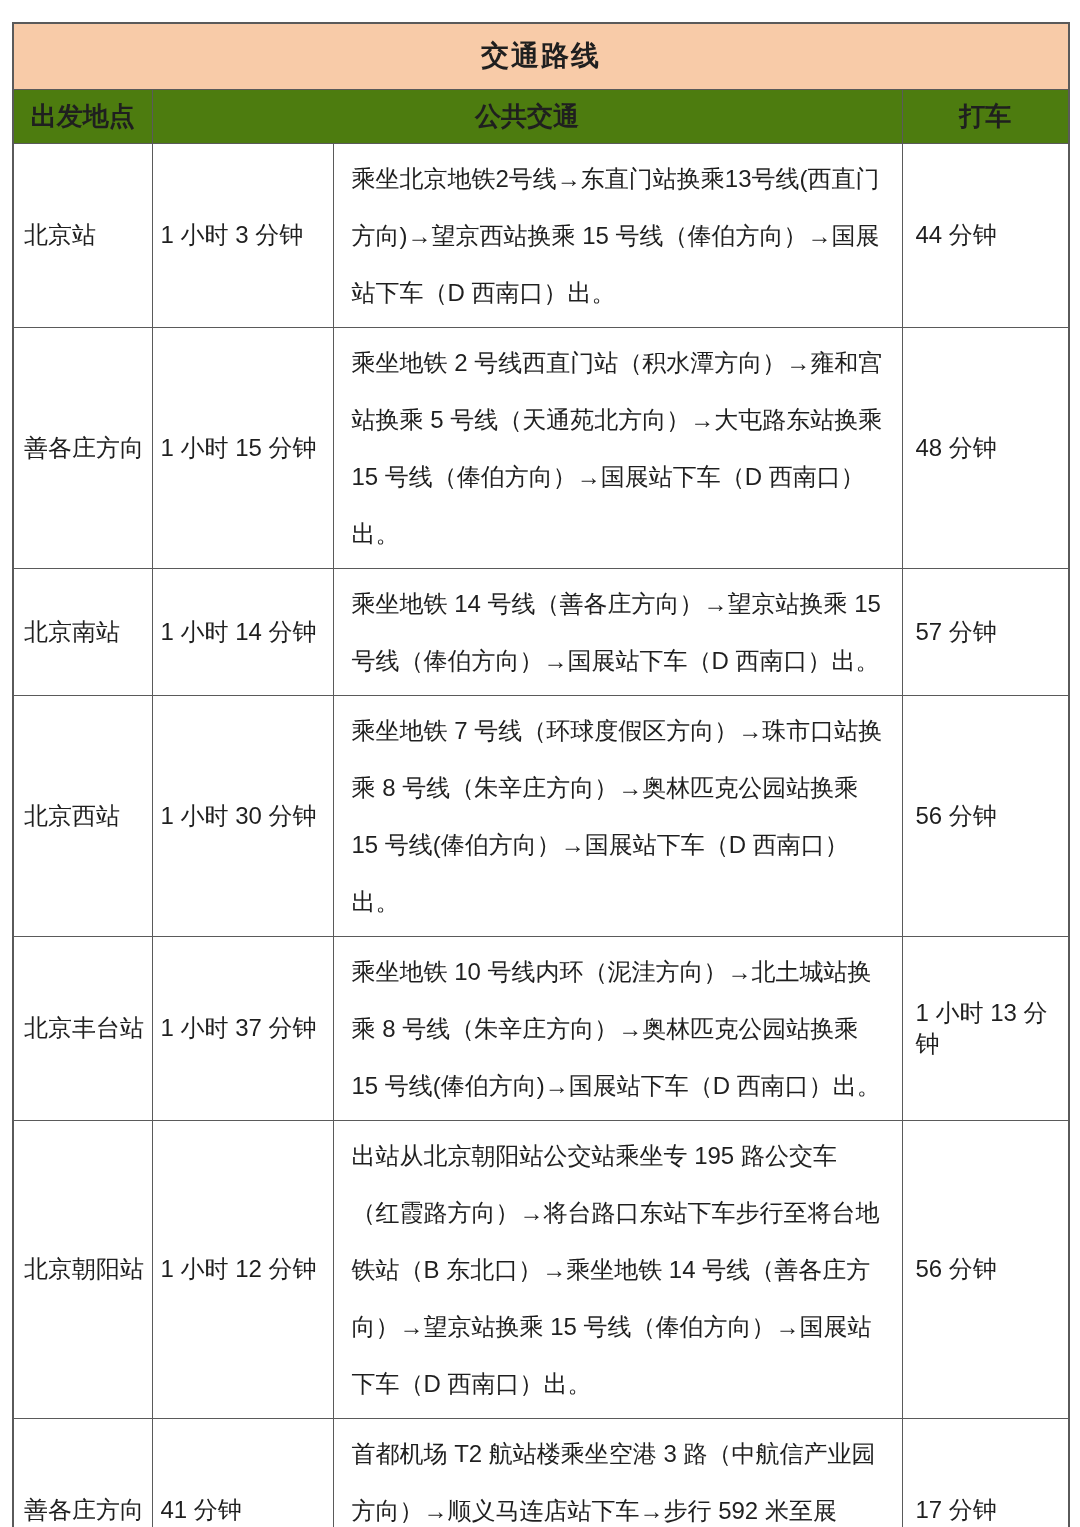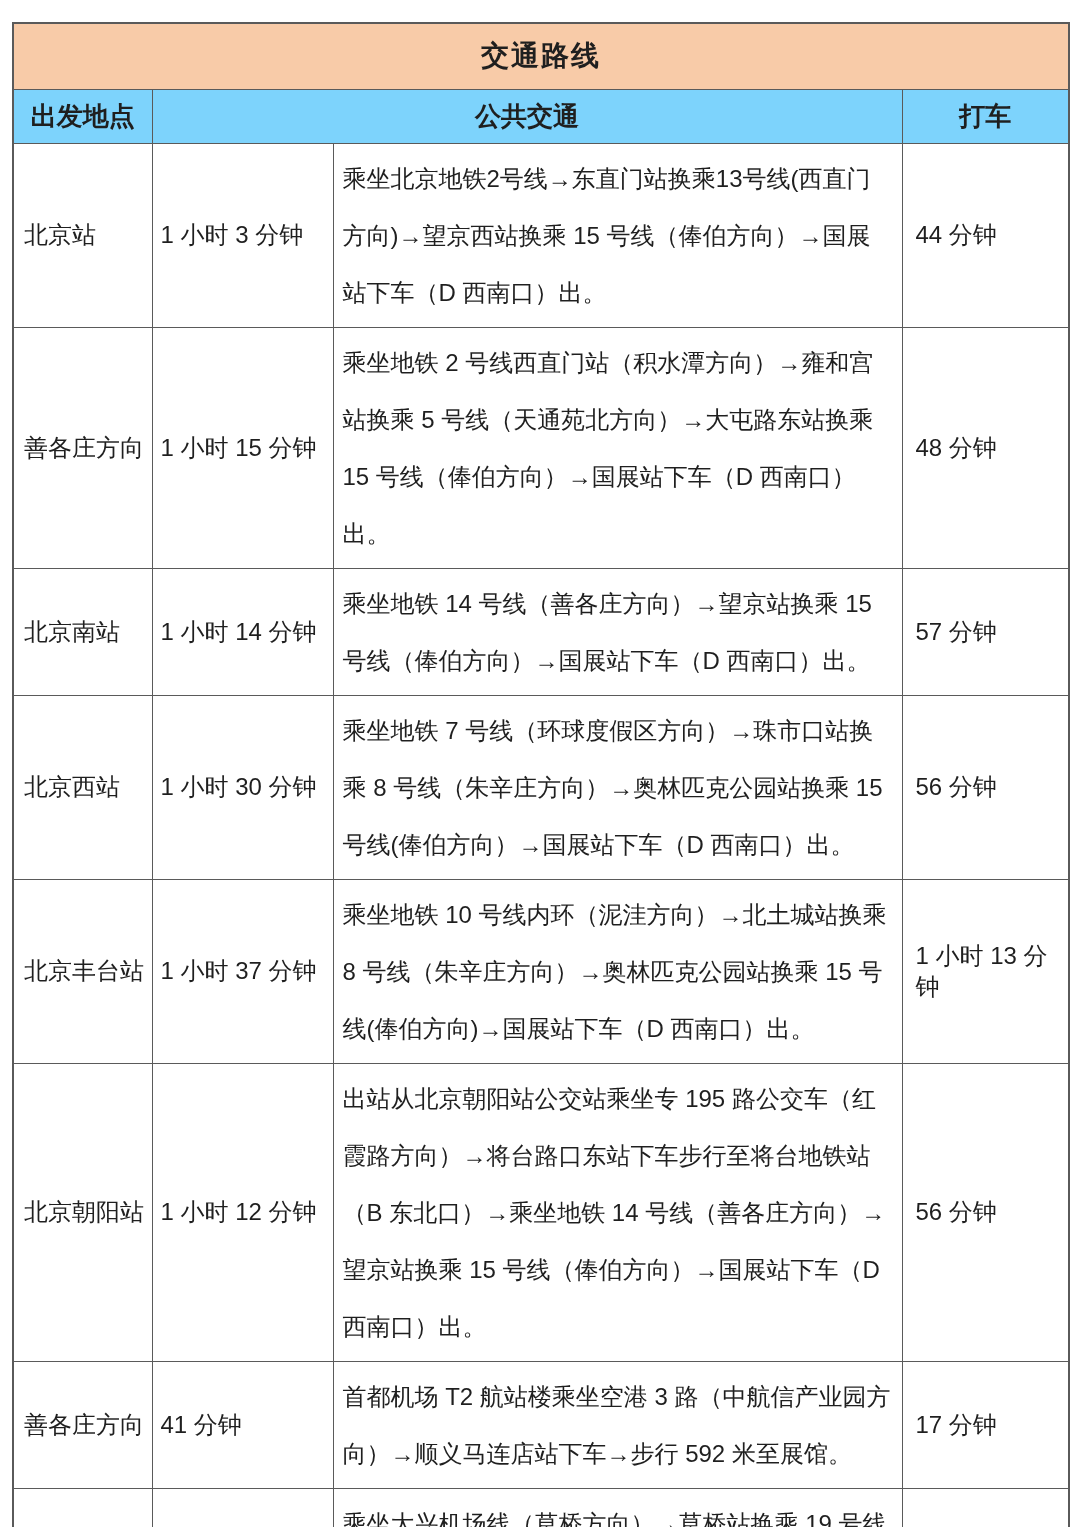--- a/index.html
+++ b/index.html
@@ -31,41 +31,41 @@
   .title-row th {
     height: 66px;
     background: #f8cba8;
     font-size: 28px;
     font-weight: bold;
     text-align: center;
     letter-spacing: 2px;
   }
   .header-row th {
     height: 54px;
-    background: #7dd3fc;
+    background: #4d7c0f;
     font-size: 26px;
     font-weight: bold;
     text-align: center;
   }
   td {
     font-size: 24px;
     vertical-align: middle;
     background: #ffffff;
   }
   .c-from {
     padding-left: 10px;
     line-height: 1.3;
     margin-top: 29px;
   }
   .c-time {
     padding-left: 8px;
     line-height: 1.3;
   }
   .c-route {
-    padding: 6px 9px;
+    padding: 6px 18px;
     line-height: 57px;
     text-align: left;
   }
   .c-taxi {
     padding-left: 13px;
     padding-right: 4px;
     line-height: 1.3;
     margin-top: 33px;
   }
 </style>

